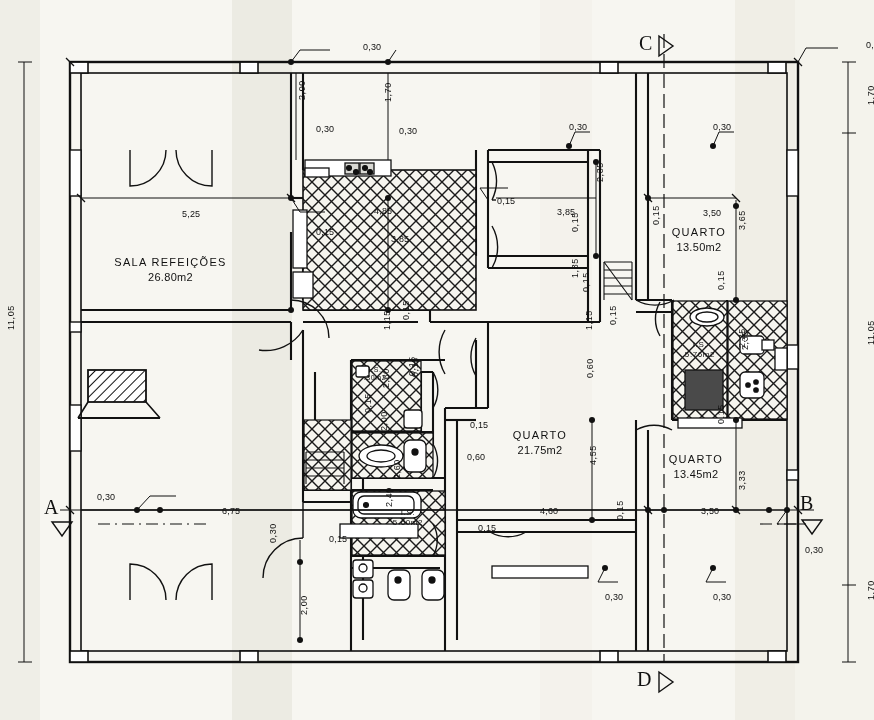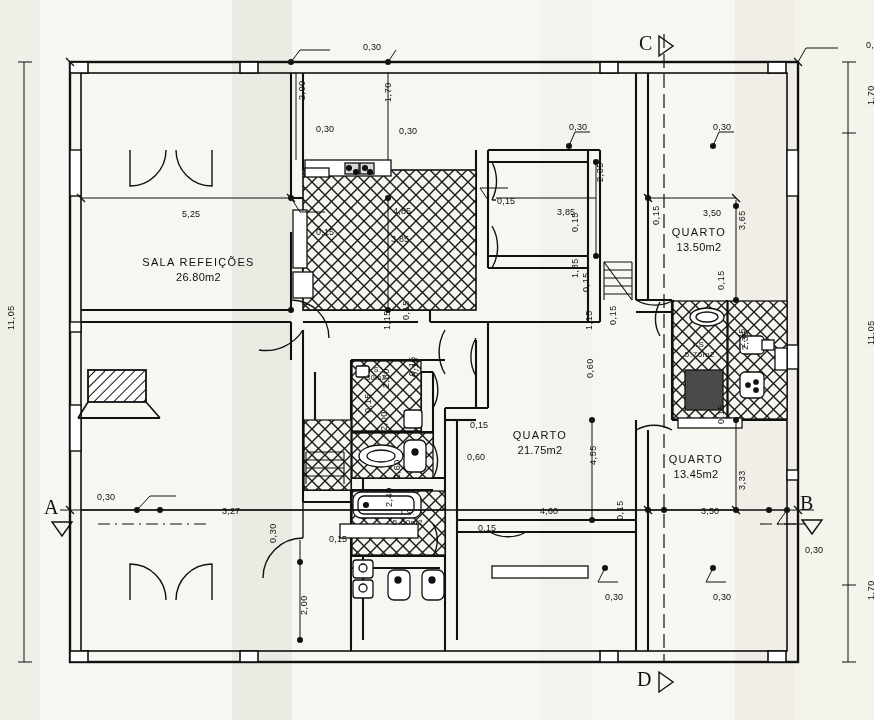--- a/index.html
+++ b/index.html
@@ -357,21 +357,21 @@
       <path d="M569,146 L575,132 H590"></path>
       <path d="M713,146 L719,132 H734"></path>
       <path d="M605,568 L598,582 H618"></path>
       <path d="M713,568 L706,582 H726"></path>
       <path d="M291,198 L300,212 H325"></path>
       <path d="M488,200 L480,188 H508"></path>
       <path d="M798,62 L806,48 H838"></path>
     </g>
   </svg>
 
-  <div class="lbl room" style="left:106px;top:255px;width:185px;">
+  <div class="lbl room" style="left:78px;top:255px;width:185px;">
     <div class="nm">SALA  REFEIÇÕES</div>
     <div class="ar">26.80m2</div>
   </div>
   <div class="lbl room" style="left:651px;top:225px;width:96px;">
     <div class="nm">QUARTO</div>
     <div class="ar">13.50m2</div>
   </div>
   <div class="lbl room" style="left:648px;top:452px;width:96px;">
     <div class="nm">QUARTO</div>
     <div class="ar">13.45m2</div>
@@ -416,37 +416,37 @@
       <div class="lbl dim" style="left: 316px; top: 124px;">0,30</div>
       <div class="lbl dimv" style="left: 383px; top: 102px;">1,70</div>
       <div class="lbl dim" style="left: 399px; top: 126px;">0,30</div>
       <div class="lbl dim" style="left: 569px; top: 122px;">0,30</div>
       <div class="lbl dim" style="left: 713px; top: 122px;">0,30</div>
       <div class="lbl dim" style="left: 866px; top: 40px;">0,30</div>
       <div class="lbl dimv" style="left: 866px; top: 105px;">1,70</div>
       <div class="lbl dimv" style="left: 6px; top: 330px;">11,05</div>
       <div class="lbl dim" style="left: 182px; top: 209px;">5,25</div>
       <div class="lbl dim" style="left: 97px; top: 492px;">0,30</div>
-      <div class="lbl dim" style="left: 222px; top: 506px;">3,27</div>
+      <div class="lbl dim" style="left: 222px; top: 506px;">6,75</div>
       <div class="lbl dimv" style="left: 268px; top: 543px;">0,30</div>
       <div class="lbl dimv" style="left: 299px; top: 615px;">2,00</div>
       <div class="lbl dimv" style="left: 866px; top: 345px;">11,05</div>
       <div class="lbl dimv" style="left: 866px; top: 600px;">1,70</div>
       <div class="lbl dim" style="left: 805px; top: 545px;">0,30</div>
       <div class="lbl dimv" style="left: 737px; top: 490px;">3,33</div>
       <div class="lbl dim" style="left: 703px; top: 208px;">3,50</div>
       <div class="lbl dimv" style="left: 737px; top: 230px;">3,65</div>
       <div class="lbl dim" style="left: 701px; top: 506px;">3,50</div>
       <div class="lbl dimv" style="left: 737px; top: 348px;">2,35</div>
       <div class="lbl dimv" style="left: 716px; top: 290px;">0,15</div>
       <div class="lbl dimv" style="left: 651px; top: 225px;">0,15</div>
       <div class="lbl dimv" style="left: 716px; top: 424px;">0,15</div>
       <div class="lbl dim" style="left: 713px; top: 592px;">0,30</div>
       <div class="lbl dim" style="left: 605px; top: 592px;">0,30</div>
-      <div class="lbl dim" style="left: 393px; top: 206px;">4,85</div>
+      <div class="lbl dim" style="left: 374px; top: 206px;">4,85</div>
       <div class="lbl dim" style="left: 391px; top: 234px;">3,85</div>
       <div class="lbl dim" style="left: 316px; top: 227px;">0,15</div>
       <div class="lbl dimv" style="left: 401px; top: 320px;">0,15</div>
       <div class="lbl dimv" style="left: 382px; top: 330px;">1,15</div>
       <div class="lbl dim" style="left: 497px; top: 196px;">0,15</div>
       <div class="lbl dim" style="left: 557px; top: 207px;">3,85</div>
       <div class="lbl dimv" style="left: 595px; top: 182px;">2,35</div>
       <div class="lbl dimv" style="left: 570px; top: 232px;">0,15</div>
       <div class="lbl dimv" style="left: 570px; top: 278px;">1,35</div>
       <div class="lbl dimv" style="left: 581px; top: 292px;">0,15</div>

